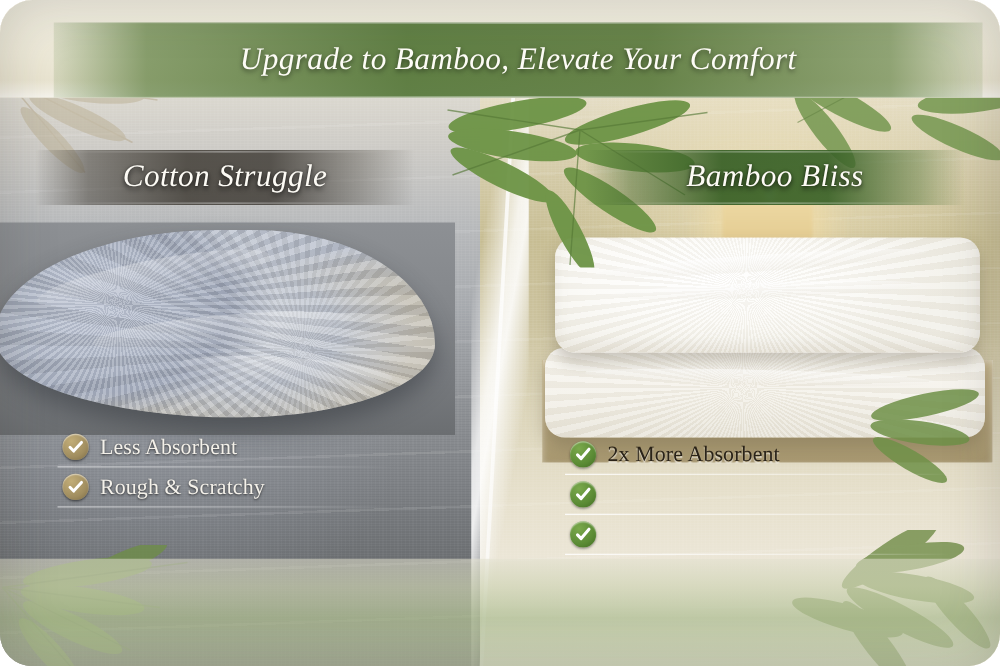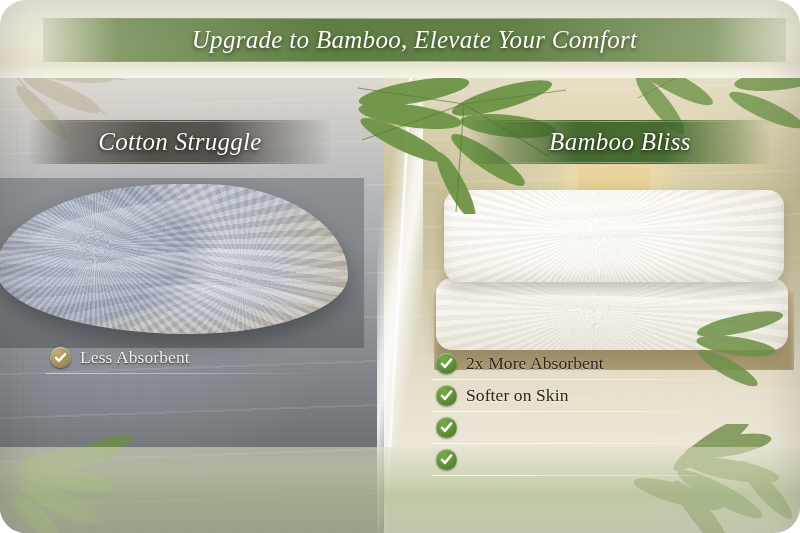--- a/index.html
+++ b/index.html
@@ -133,36 +133,36 @@
   .lv-tl{left:-6px;top:28px;width:160px;height:120px;opacity:.55;}
   .lv-tr{right:-10px;top:6px;width:190px;height:130px;opacity:.95;}
   .lv-mid{left:352px;top:64px;width:220px;height:150px;opacity:.95;}
   .lv-bl{left:-14px;top:436px;width:170px;height:110px;opacity:.85;}
   .lv-br{right:-6px;top:424px;width:190px;height:120px;opacity:.85;}
   .lv-rmid{right:-4px;top:300px;width:120px;height:96px;opacity:.85;}
 
   
   .list{position:absolute;z-index:8;}
   .list-left{left:46px;top:342px;width:250px;}
-  .list-right{left:432px;top:348px;width:290px;}
+  .list-right{left:452px;top:348px;width:290px;}
   .frow{display:flex;gap:9px;padding:5px 0 6px 4px;position:relative;}
   .frow .sep{position:absolute;left:0;right:-18px;bottom:0;height:1px;}
   .list-left .frow .sep{background:linear-gradient(90deg,rgba(255,255,255,.55),rgba(255,255,255,.30) 60%,rgba(255,255,255,0));}
   .list-right .frow .sep{background:linear-gradient(90deg,rgba(255,255,255,.85),rgba(255,255,255,.45) 60%,rgba(255,255,255,0));}
   .badge{flex:0 0 auto;width:21px;height:21px;border-radius:50%;
      display:flex;align-items:center;justify-content:center;position:relative;}
   .badge svg{width:15px;height:15px;display:block;}
   .ftext{font-size:17.5px;line-height:21px;white-space:nowrap;letter-spacing:.1px;}
   .list-left .ftext{color:#f4f1ea;text-shadow:0 1px 2px rgba(0,0,0,.72);}
   .list-right .ftext{color:#2a2318;text-shadow:0 1px 1px rgba(255,255,255,.65);}
 
   
   .footer{position:absolute;left:0;right:0;bottom:0;height:86px;z-index:6;
      background:linear-gradient(180deg,rgba(226,224,206,.55) 0%,rgba(205,210,178,.7) 26%,rgba(178,192,150,.78) 55%,rgba(196,205,172,.7) 100%);}
-  .fbar{position:absolute;left:14px;right:14px;top:18px;height:44px;z-index:9;
+  .fbar{position:absolute;left:14px;right:14px;top:18px;height:60px;z-index:9;
      display:flex;align-items:center;justify-content:center;
      background:linear-gradient(90deg,rgba(120,148,92,.18) 0%,rgba(96,128,66,.72) 10%,rgba(84,118,56,.92) 38%,rgba(88,120,58,.9) 64%,rgba(104,134,74,.7) 90%,rgba(126,152,96,.18) 100%);margin-left:29px;}
   .fbar span{font-style:italic;color:#fdfcf6;font-size:25px;white-space:nowrap;
      text-shadow:0 2px 4px rgba(0,0,0,.55);letter-spacing:.3px;}
   .fbar-edge{position:absolute;left:2%;right:2%;height:1px;
      background:linear-gradient(90deg,rgba(255,255,255,0),rgba(255,255,255,.5),rgba(255,255,255,0));}
   .fbar-edge.top{top:0;} .fbar-edge.bot{bottom:0;}
 
   .vignette{position:absolute;inset:0;z-index:20;pointer-events:none;border-radius:26px;
      box-shadow:inset 0 0 46px rgba(60,56,44,.22);}
@@ -318,39 +318,39 @@
   <div class="list list-left">
     <div class="frow">
       <span class="badge" style="background:radial-gradient(circle at 34% 28%,#c2ad78,#a08d5f 62%,#7d6c44 100%);box-shadow:0 1px 2px rgba(0,0,0,.55),inset 0 1px 1px rgba(255,255,255,.5);">
         <svg viewBox="0 0 16 16">
             <path d="M3.2 8.4 L6.3 11.6 L13 4.2" fill="none" stroke="#ffffff" stroke-width="2.5" stroke-linecap="round" stroke-linejoin="round"></path>
           </svg>
       </span>
       <span class="ftext">Less Absorbent</span>
       <span class="sep"></span>
     </div>
+    <div class="frow">
+      <span class="badge" style="background:radial-gradient(circle at 34% 28%,#c2ad78,#a08d5f 62%,#7d6c44 100%);box-shadow:0 1px 2px rgba(0,0,0,.55),inset 0 1px 1px rgba(255,255,255,.5);">
+        <svg viewBox="0 0 16 16">
+            <path d="M3.2 8.4 L6.3 11.6 L13 4.2" fill="none" stroke="#ffffff" stroke-width="2.5" stroke-linecap="round" stroke-linejoin="round"></path>
+          </svg>
+      </span>
+      <span class="ftext">Rough &amp; Scratchy</span>
+      <span class="sep"></span>
+    </div>
   </div>
 
   <div class="list list-right">
     <div class="frow">
       <span class="badge" style="background:radial-gradient(circle at 34% 28%,#7aa94c,#5a8a34 62%,#406a22 100%);box-shadow:0 1px 2px rgba(0,0,0,.4),inset 0 1px 1px rgba(255,255,255,.45);">
         <svg viewBox="0 0 16 16">
             <path d="M3.2 8.4 L6.3 11.6 L13 3.6" fill="none" stroke="#ffffff" stroke-width="2.6" stroke-linecap="round" stroke-linejoin="round"></path>
           </svg>
       </span>
       <span class="ftext">2x More Absorbent</span>
-      <span class="sep"></span>
-    </div>
-    <div class="frow">
-      <span class="badge" style="background:radial-gradient(circle at 34% 28%,#7aa94c,#5a8a34 62%,#406a22 100%);box-shadow:0 1px 2px rgba(0,0,0,.4),inset 0 1px 1px rgba(255,255,255,.45);">
-        <svg viewBox="0 0 16 16">
-            <path d="M3.2 8.4 L6.3 11.6 L13 3.6" fill="none" stroke="#ffffff" stroke-width="2.6" stroke-linecap="round" stroke-linejoin="round"></path>
-          </svg>
-      </span>
-      <span class="ftext">Softer on Skin</span>
       <span class="sep"></span>
     </div>
     <div class="frow">
       <span class="badge" style="background:radial-gradient(circle at 34% 28%,#7aa94c,#5a8a34 62%,#406a22 100%);box-shadow:0 1px 2px rgba(0,0,0,.4),inset 0 1px 1px rgba(255,255,255,.45);">
         <svg viewBox="0 0 16 16">
             <path d="M3.2 8.4 L6.3 11.6 L13 3.6" fill="none" stroke="#ffffff" stroke-width="2.6" stroke-linecap="round" stroke-linejoin="round"></path>
           </svg>
       </span>
       <span class="sep"></span>
     </div>

